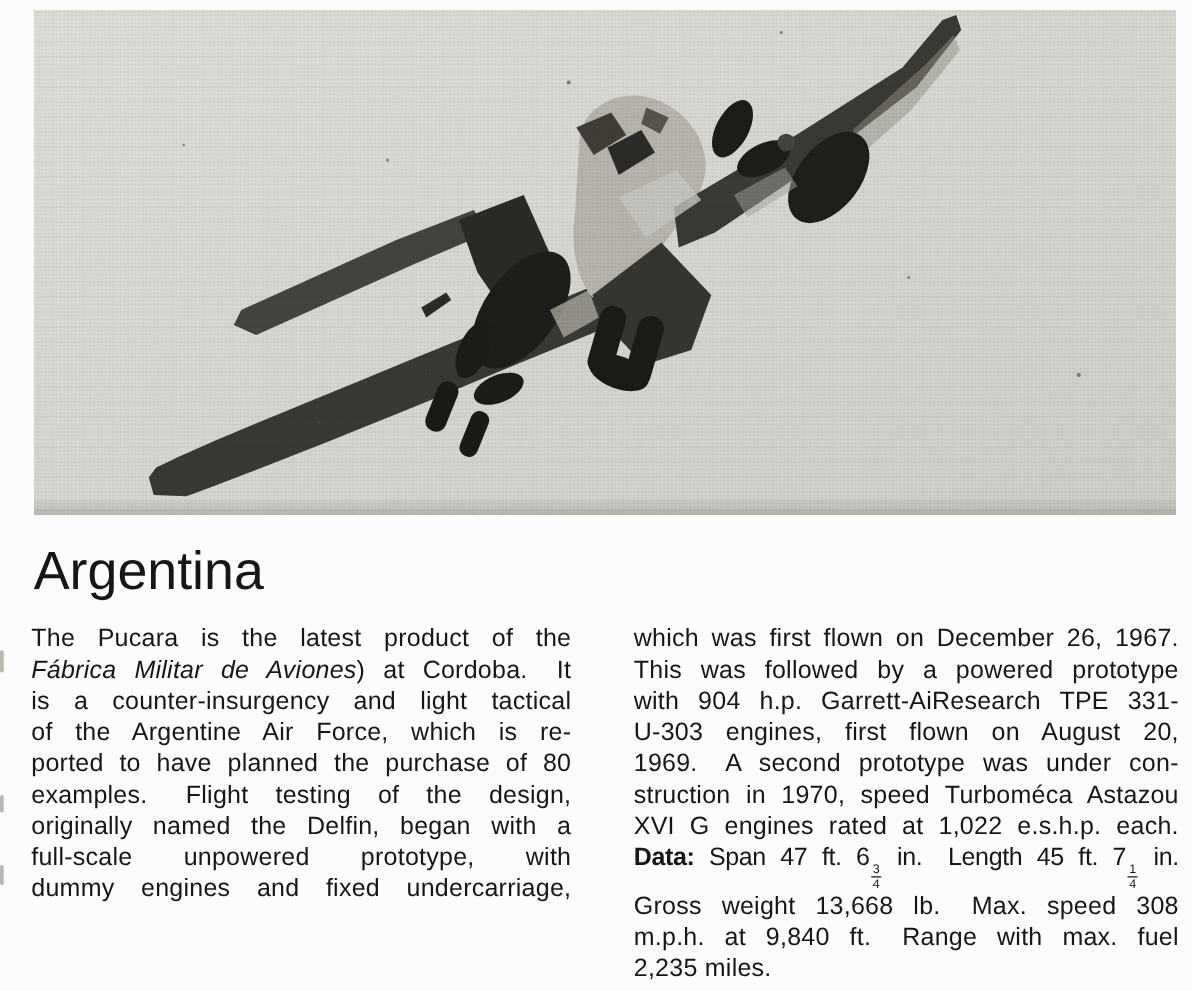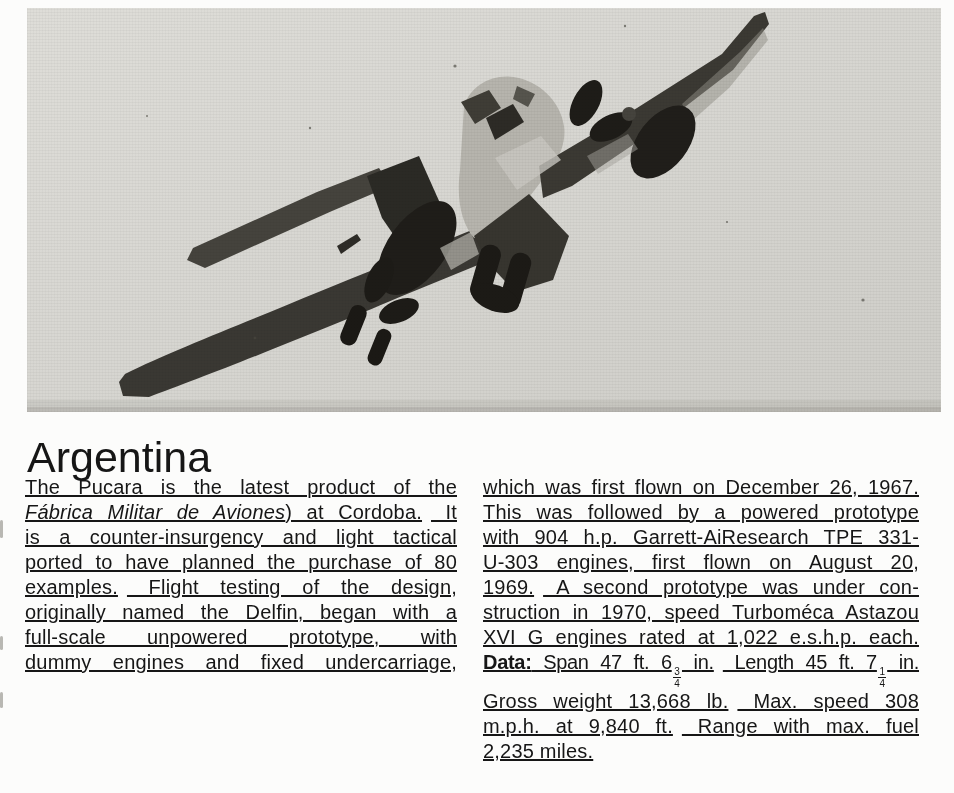--- a/index.html
+++ b/index.html
@@ -36,22 +36,22 @@
     display:flex;justify-content:space-between;align-items:baseline;
   }
   .title{
     font-size:44px;line-height:52px;font-weight:bold;letter-spacing:-0.5px;margin:0;
   }
   .country{
     font-size:43px;line-height:52px;font-weight:400;letter-spacing:0;
   }
   
   .article{
-    position:absolute;left:25px;top:475px;width:918px;
-    display:flex;gap:26px;text-decoration:underline;
+    position:absolute;left:25px;top:499px;width:918px;
+    display:flex;gap:50px;
   }
   .col{width:432px;}
   .col.right{width:436px;}
   .line{
     font-size:20px;line-height:25px;letter-spacing:0.2px;
     text-align:justify;text-align-last:justify;text-justify:inter-word;
     white-space:normal;
   }
   .line.last{text-align-last:left;}
   .line.tight{letter-spacing:-0.3px;word-spacing:-1.2px;}
@@ -144,20 +144,21 @@
 
 <header class="titlebar">
   <div class="country">Argentina</div>
 </header>
 
 <main class="article">
   <div class="col left" id="col-left">
       <div class="line"><span>The Pucara is the latest product of the</span></div>
       <div class="line"><span class="i">Fábrica Militar de Aviones</span><span>) at Cordoba.</span><span class="gap"></span><span> It</span></div>
       <div class="line"><span>is a counter-insurgency and light tactical</span></div>
+      <div class="line"><span>of the Argentine Air Force, which is re-</span></div>
       <div class="line"><span>ported to have planned the purchase of 80</span></div>
       <div class="line"><span>examples.</span><span class="gap"></span><span> Flight testing of the design,</span></div>
       <div class="line"><span>originally named the Delfin, began with a</span></div>
       <div class="line"><span>full-scale unpowered prototype, with</span></div>
       <div class="line"><span>dummy engines and fixed undercarriage,</span></div>
     </div>
   <div class="col right" id="col-right">
       <div class="line"><span>which was first flown on December 26, 1967.</span></div>
       <div class="line"><span>This was followed by a powered prototype</span></div>
       <div class="line"><span>with 904 h.p. Garrett-AiResearch TPE 331-</span></div>

